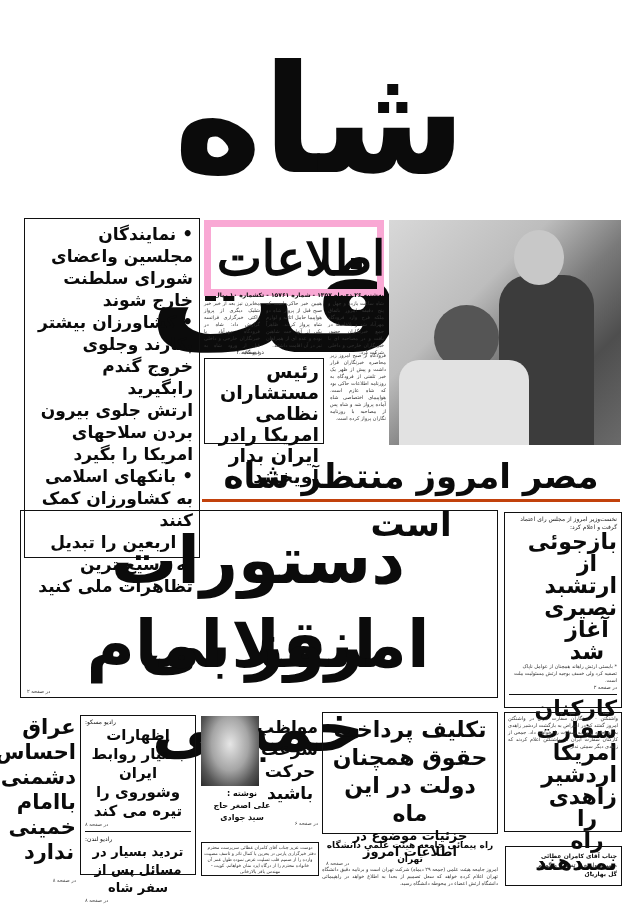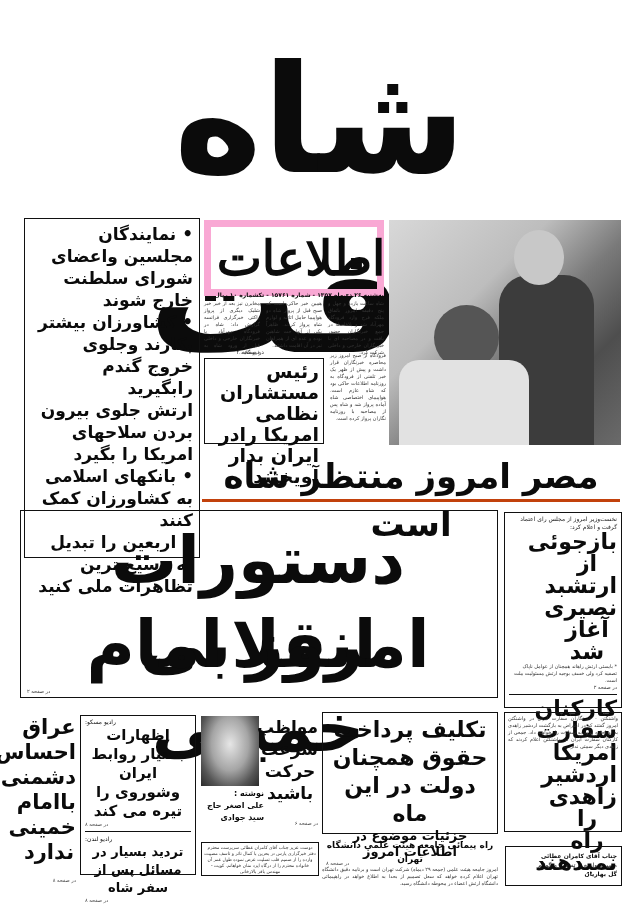--- a/index.html
+++ b/index.html
@@ -36,21 +36,21 @@
   .rightcol hr { border: 0; border-top: 1px solid #111; margin: 3px 0; }
   .emb-text { left: 504px; top: 712px; width: 118px; height: 120px; border: 1px solid #111; padding: 2px 3px; font-size: 5px; line-height: 7px; color: #333; text-align: justify; }
   .iraq { left: 22px; top: 715px; width: 54px; height: 160px; font-size: 21px; line-height: 25px; font-weight: 900; text-align: center; }
   .radio { left: 80px; top: 715px; width: 116px; height: 160px; border: 1.5px solid #111; padding: 2px 4px; }
   .radio .lbl { font-size: 6px; line-height: 8px; text-align: left; }
   .radio .h { font-size: 15px; line-height: 19px; font-weight: 900; text-align: center; }
   .radio .h2 { font-size: 13px; line-height: 18px; font-weight: 900; text-align: center; }
   .radio hr { border: 0; border-top: 1px solid #111; margin: 3px 0; }
   .photo2 { left: 201px; top: 716px; width: 58px; height: 70px; background: radial-gradient(ellipse at 50% 40%, #e6e6e6 0%, #a5a5a5 45%, #555 75%, #2b2b2b 100%); }
   .careful { left: 262px; top: 716px; width: 56px; height: 100px; font-size: 17px; line-height: 22px; font-weight: 900; text-align: center; }
-  .byline { left: 204px; top: 788px; width: 60px; height: 42px; font-size: 8px; line-height: 12px; font-weight: bold; text-align: right; }
+  .byline { left: 212px; top: 788px; width: 60px; height: 42px; font-size: 8px; line-height: 12px; font-weight: bold; text-align: center; }
   .condolence1 { left: 201px; top: 842px; width: 118px; height: 34px; border: 1.5px solid #111; padding: 2px; font-size: 4.5px; line-height: 6px; text-align: center; color: #333; }
   .wages { left: 322px; top: 712px; width: 176px; height: 122px; border: 1.5px solid #111; padding: 3px; }
   .wages .h { font-size: 22px; line-height: 28px; font-weight: 900; text-align: center; }
   .wages .sub { font-size: 13px; line-height: 16px; font-weight: bold; text-align: center; }
   .univ { left: 322px; top: 838px; width: 176px; height: 40px; }
   .univ .t { font-size: 9px; line-height: 14px; font-weight: bold; text-align: center; }
   .univ .b { font-size: 5px; line-height: 7px; color: #333; text-align: justify; }
   .condolence2 { left: 505px; top: 846px; width: 117px; height: 40px; border: 1.5px solid #111; padding: 4px; font-size: 6px; line-height: 9px; font-weight: bold; text-align: right; }
 </style>
 </head>

